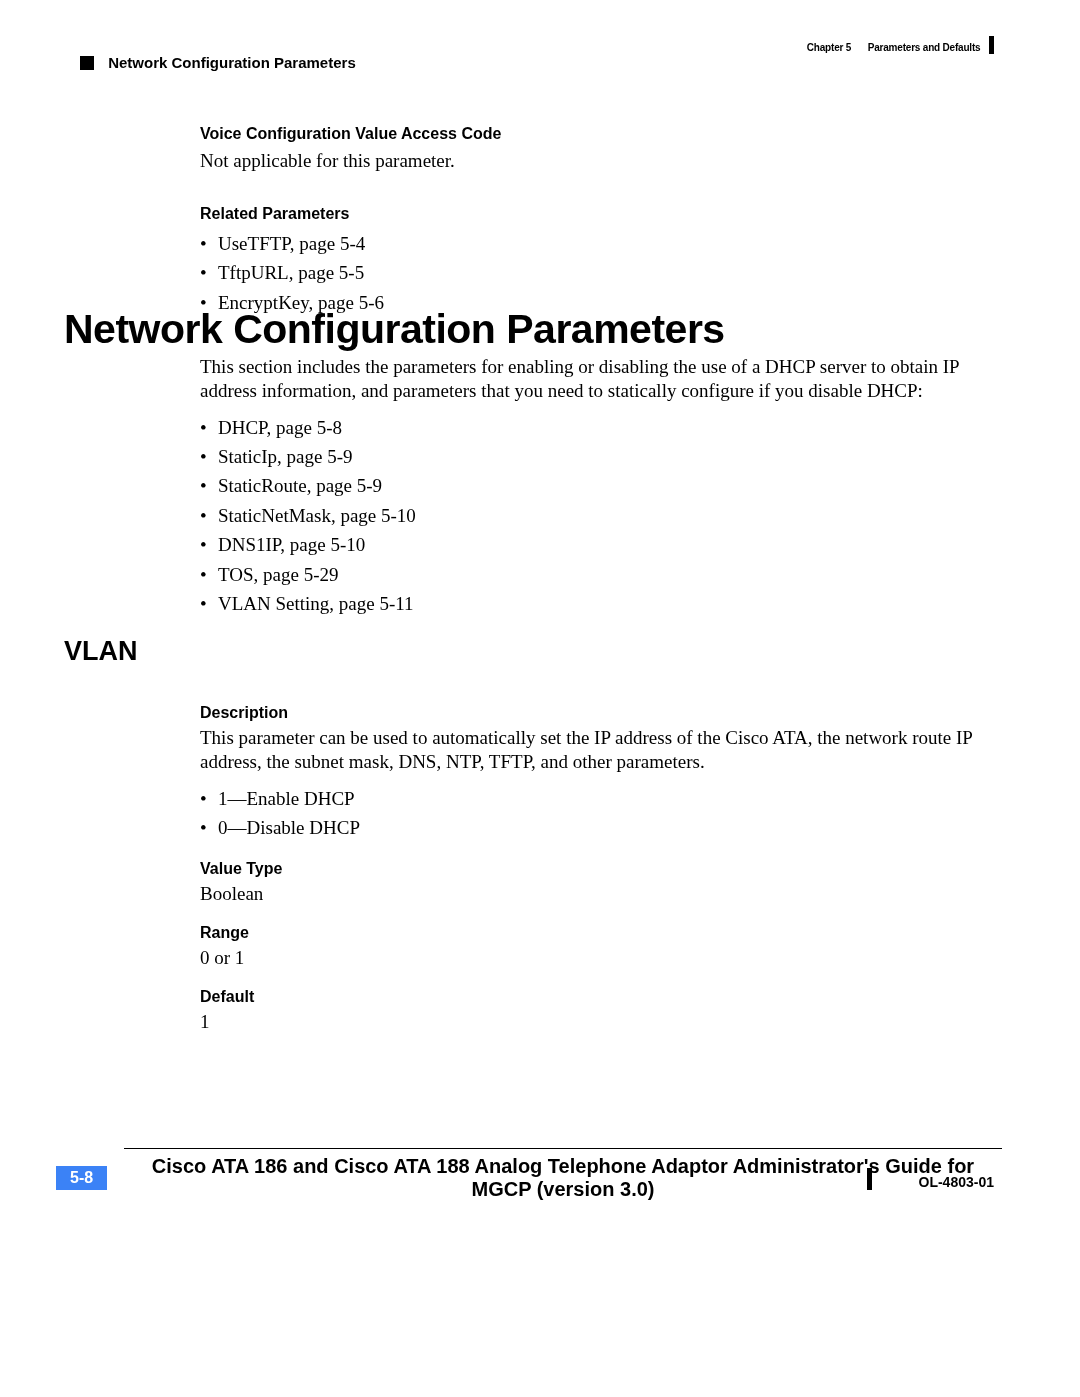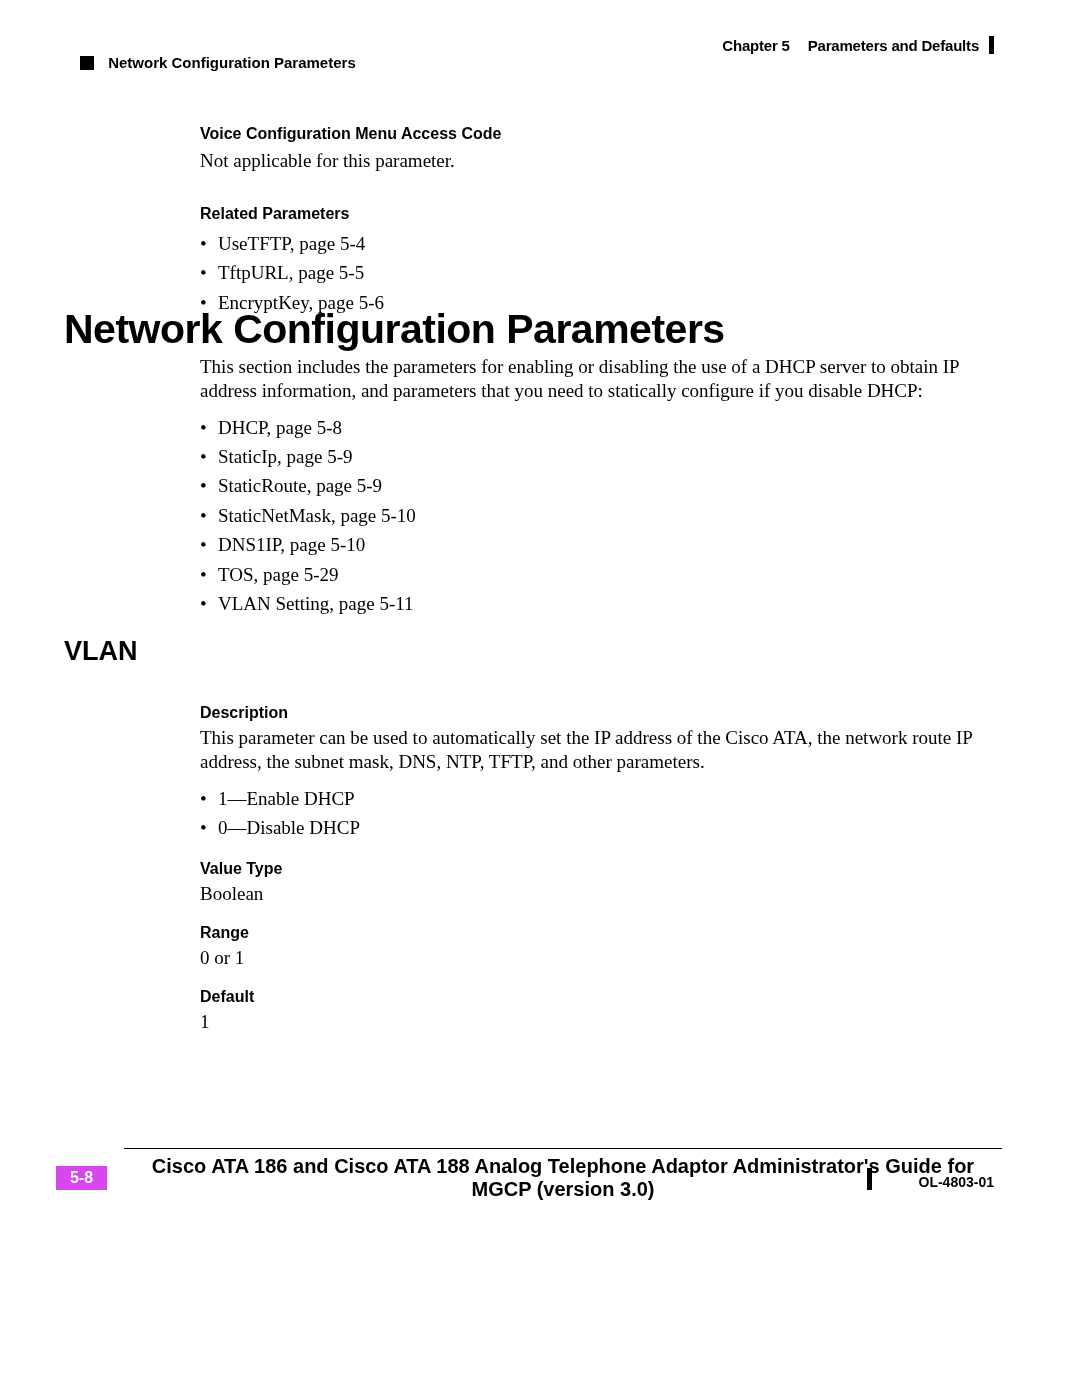--- a/index.html
+++ b/index.html
@@ -10,21 +10,21 @@
     position: relative;
   }
   .sans { font-family: Arial, Helvetica, sans-serif; }
   .bold { font-weight: bold; }
 
   
   .hdr-right {
     position: absolute;
     top: 36px;
     right: 86px;
-    font-size: 15px;
+    font-size: 10px;
     letter-spacing: -0.2px;
   }
   .hdr-right .chap-label { margin-right: 14px; }
   .hdr-right .bar {
     display: inline-block;
     width: 5px; height: 18px;
     background: #000;
     vertical-align: -3px;
     margin-left: 6px;
   }
@@ -108,21 +108,21 @@
     position: absolute;
     left: 124px; right: 78px;
     top: 1155px;
     font-size: 20px;
     text-align: center;
   }
   .page-badge {
     position: absolute;
     left: 56px;
     top: 1166px;
-    background: #d946ef;
+    background: #3b82f6;
     color: #fff;
     font-size: 16px;
     padding: 3px 14px 3px 14px;
   }
   .footer-code {
     position: absolute;
     right: 86px;
     top: 1174px;
     font-size: 14px;
   }
@@ -143,21 +143,21 @@
   <span>Parameters and Defaults</span>
   <span class="bar"></span>
 </div>
 
 <div class="hdr-left sans bold">
   <span class="sq"></span>
   <span>Network Configuration Parameters</span>
 </div>
 
 <div class="content">
-  <div class="subhead sans bold">Voice Configuration Menu Access Code</div>
+  <div class="subhead sans bold">Voice Configuration Value Access Code</div>
   <div class="para">Not applicable for this parameter.</div>
 
   <div class="subhead sans bold" style="margin-top:32px;">Related Parameters</div>
   <ul class="bullets">
     <li>UseTFTP, page 5-4</li>
     <li>TftpURL, page 5-5</li>
     <li>EncryptKey, page 5-6</li>
   </ul>
 </div>
 

